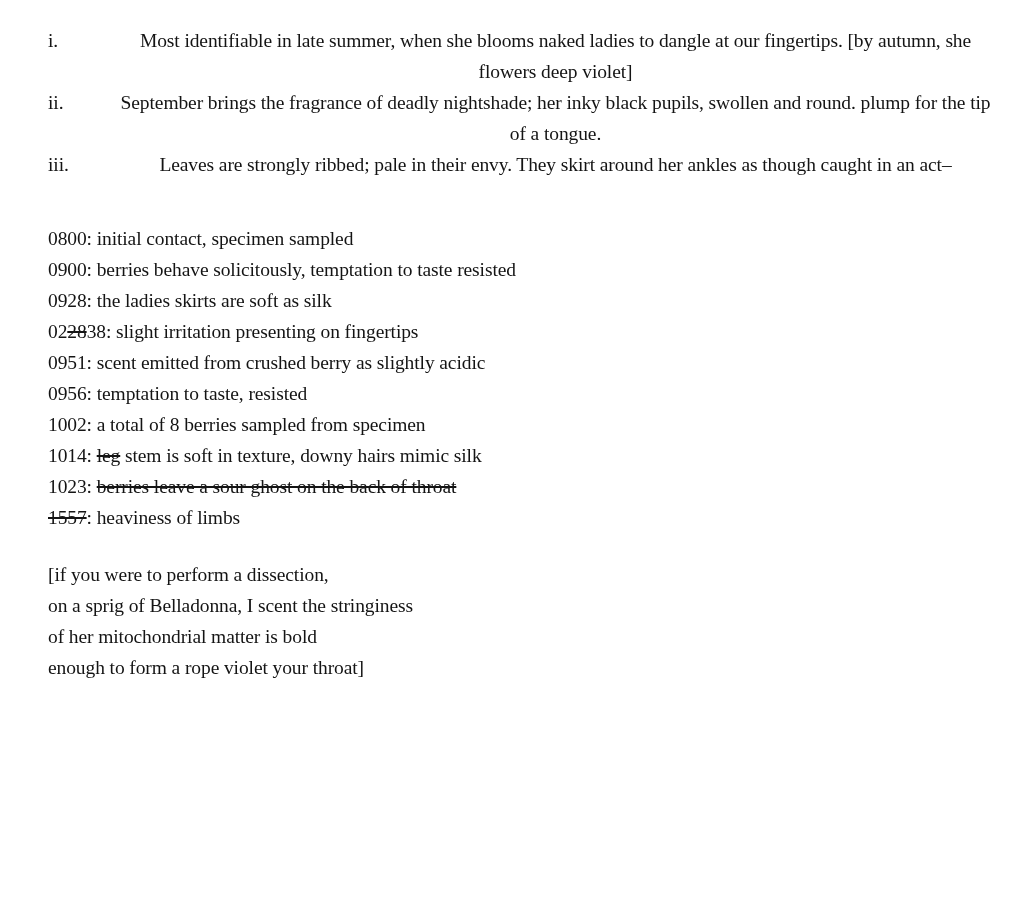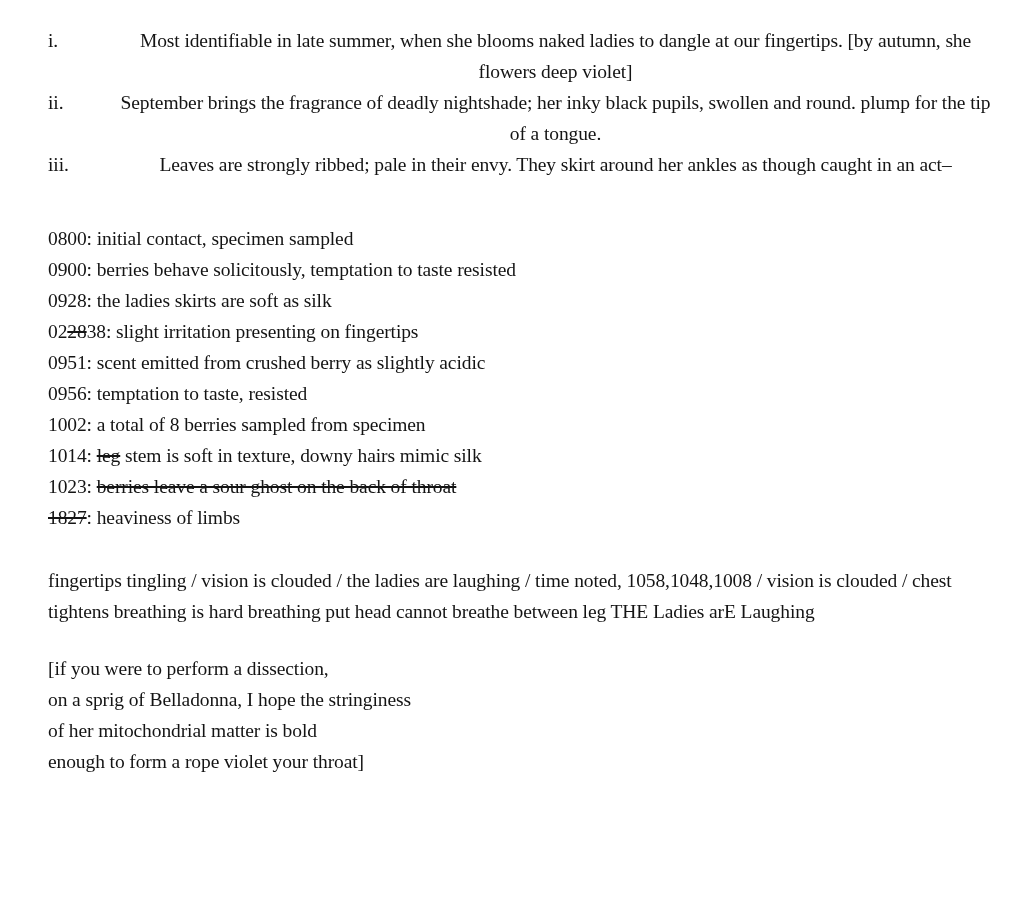--- a/index.html
+++ b/index.html
@@ -78,25 +78,24 @@
   <div class="log">
     <div class="log-entry"><span>0800: initial contact, specimen sampled</span></div>
     <div class="log-entry"><span>0900: berries behave solicitously, temptation to taste resisted</span></div>
     <div class="log-entry"><span>0928: the ladies skirts are soft as silk</span></div>
     <div class="log-entry"><span>02</span><span class="strike">28</span><span>38: slight irritation presenting on fingertips</span></div>
     <div class="log-entry"><span>0951: scent emitted from crushed berry as slightly acidic</span></div>
     <div class="log-entry"><span>0956: temptation to taste, resisted</span></div>
     <div class="log-entry"><span>1002: a total of 8 berries sampled from specimen</span></div>
     <div class="log-entry"><span>1014: </span><span class="strike">leg</span><span> stem is soft in texture, downy hairs mimic silk</span></div>
     <div class="log-entry"><span>1023: </span><span class="strike">berries leave a sour ghost on the back of throat</span></div>
-    <div class="log-entry"><span class="strike">1827</span><span>: heaviness of limbs</span></div>
+    <div class="log-entry"><span class="strike">1557</span><span>: heaviness of limbs</span></div>
   </div>
 
-  <p class="delirium">fingertips tingling / vision is clouded / the ladies are laughing / time noted, 1058,1048,1008 / vision is clouded / chest tightens breathing is hard breathing put head cannot breathe between leg THE Ladies arE Laughing</p>
 
   <div class="stanza">
     <div class="stanza-line">[if you were to perform a dissection,</div>
-    <div class="stanza-line">on a sprig of Belladonna, I hope the stringiness</div>
+    <div class="stanza-line">on a sprig of Belladonna, I scent the stringiness</div>
     <div class="stanza-line">of her mitochondrial matter is bold</div>
     <div class="stanza-line">enough to form a rope violet your throat]</div>
   </div>
 
 </div>
 
 </body></html>

